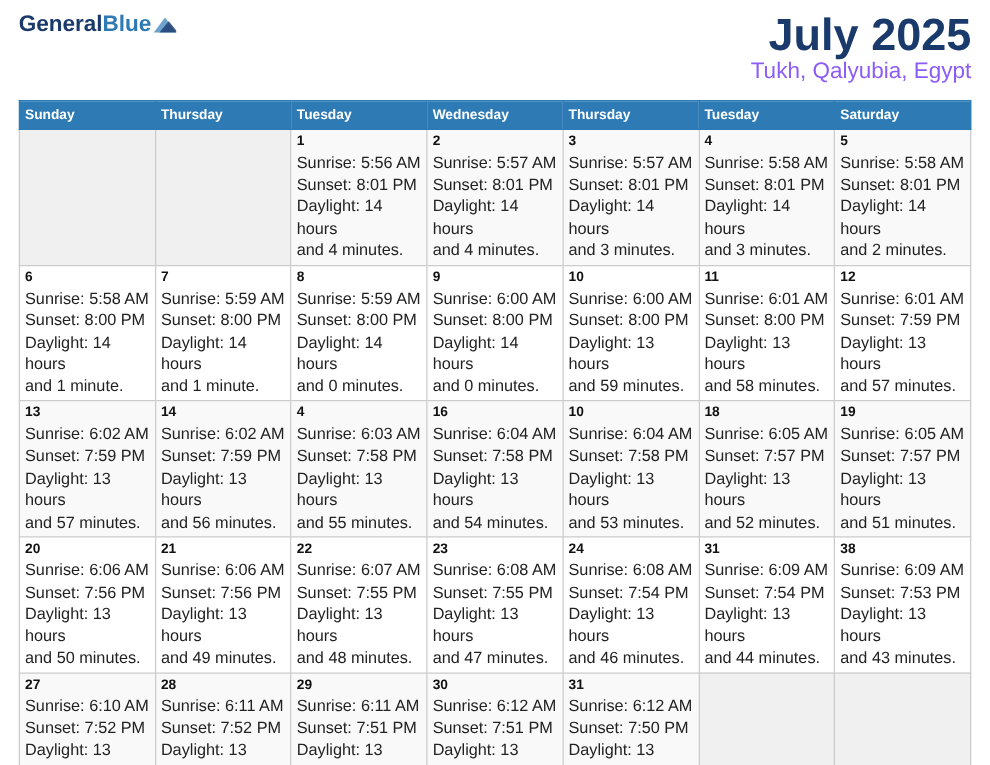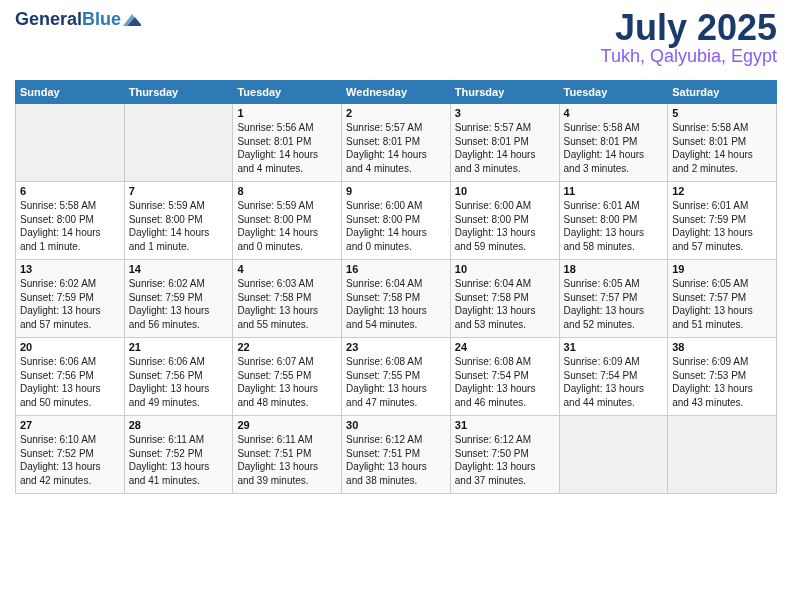--- a/index.html
+++ b/index.html
@@ -82,21 +82,21 @@
     }
     .day-num {
       font-weight: bold;
       font-size: 11px;
       color: #111;
       display: block;
       margin-bottom: 2px;
     }
     .day-info {
       color: #222;
-      font-size: 10px;
+      font-size: 13px;
       line-height: 1.35;
     }
     .empty-cell {
       background: #f0f0f0 !important;
     }
   </style>
 </head>
 <body>
 
 <div class="page">

